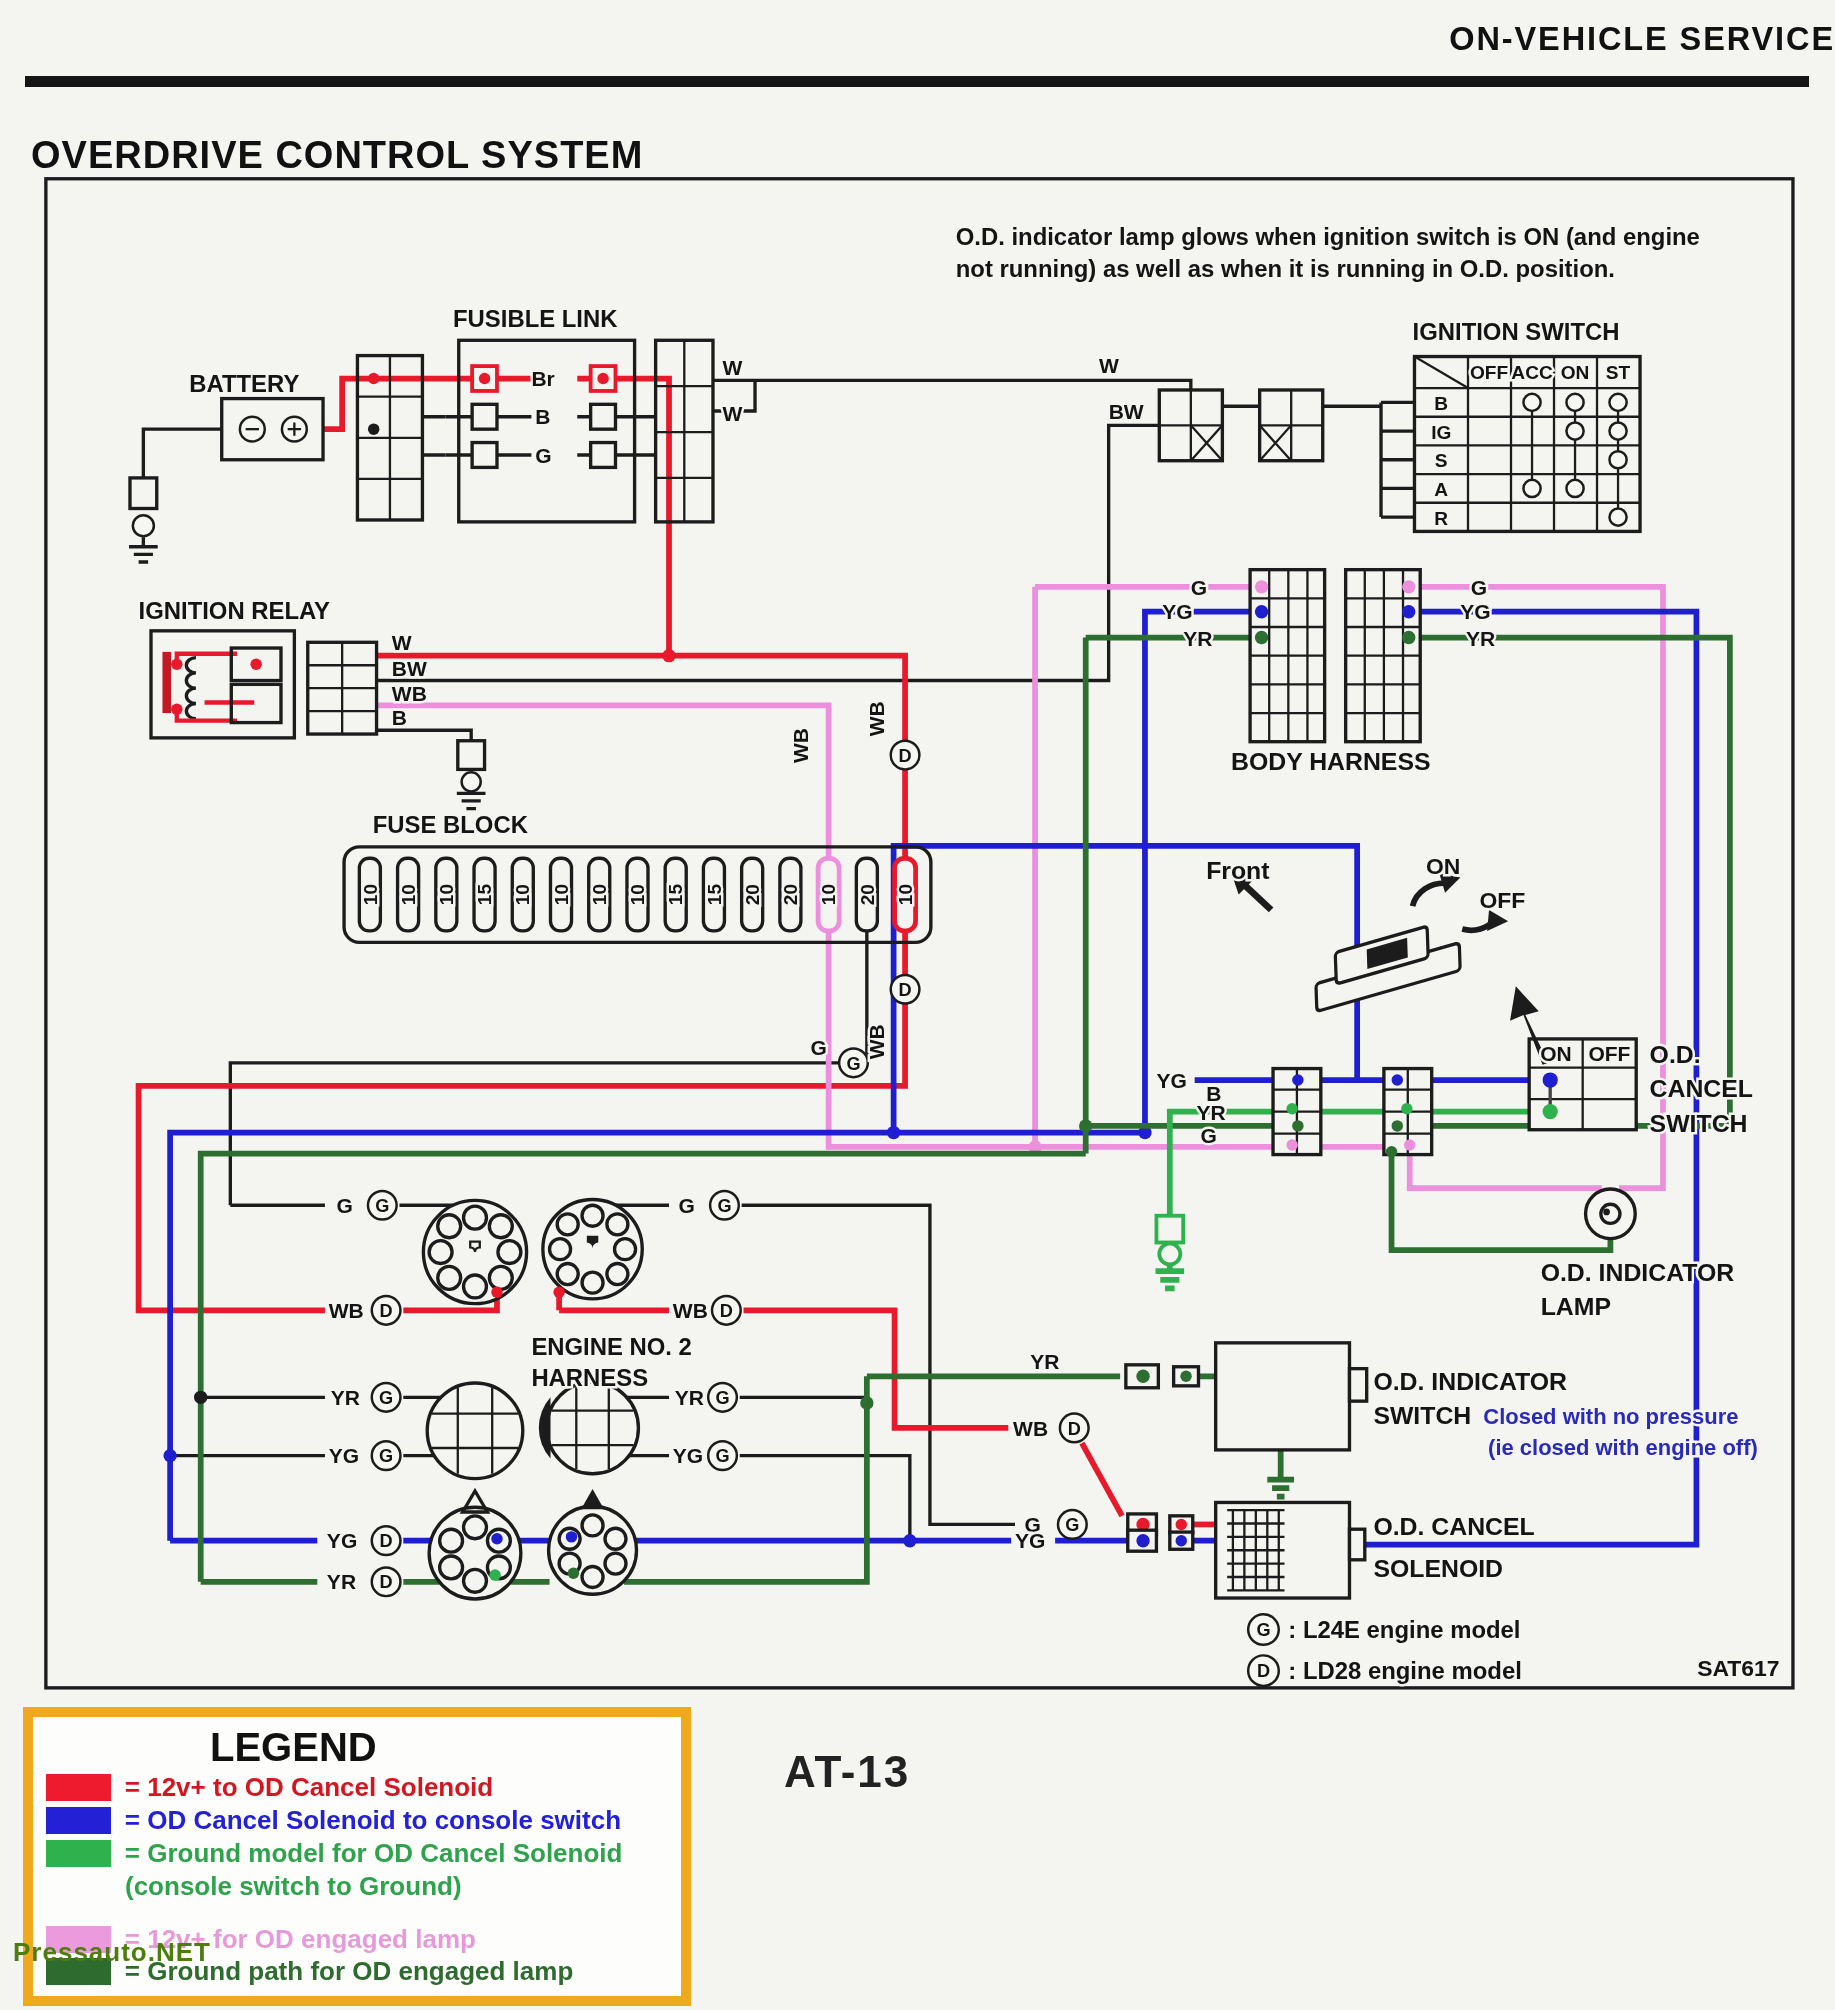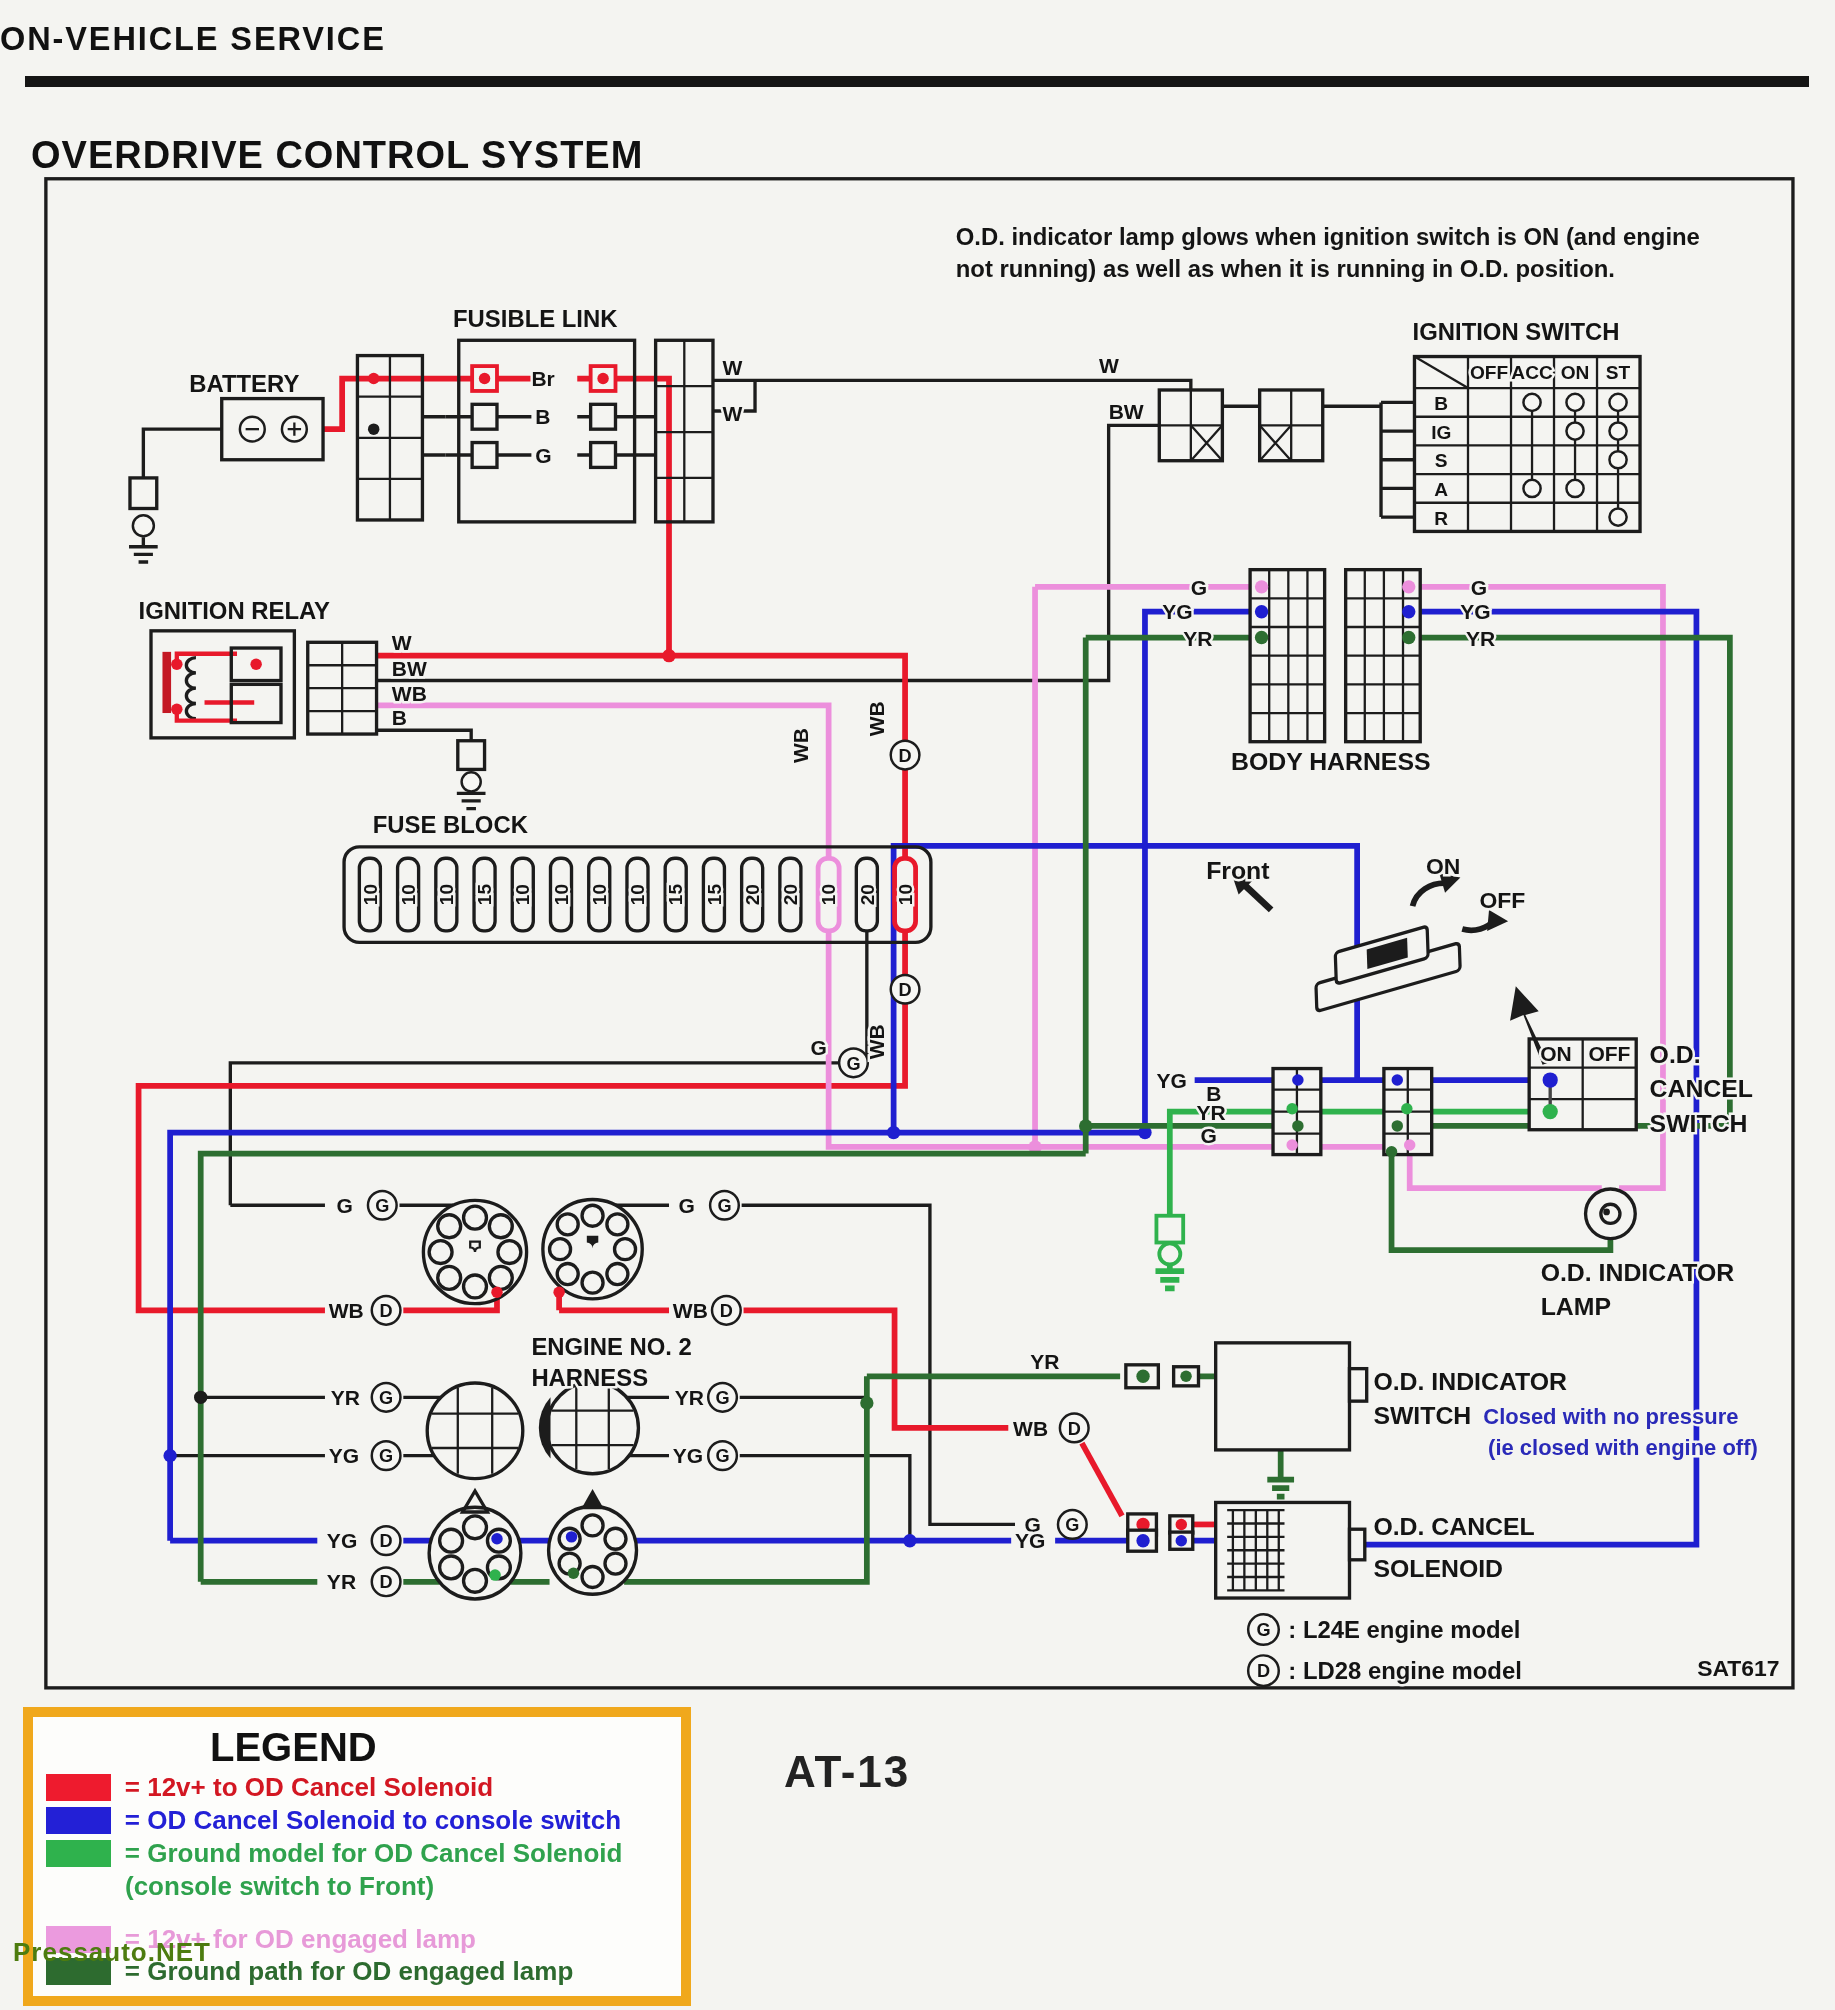--- a/index.html
+++ b/index.html
@@ -1,18 +1,18 @@
 <!DOCTYPE html>
 <html><head>
 <meta charset="utf-8">
 <style>
   html,body{margin:0;padding:0;}
   body{width:1835px;height:2010px;position:relative;background:#e9e9e6;font-family:"Liberation Sans",sans-serif;}
   .page{position:absolute;inset:0;background:#f4f4f1;overflow:hidden;}
-  .hdr-title{position:absolute;left:0;top:21px;width:1835px;text-align:left;font-size:32.5px;font-weight:bold;letter-spacing:1.9px;color:#111;}
+  .hdr-title{position:absolute;left:0;top:21px;width:1835px;text-align:right;font-size:32.5px;font-weight:bold;letter-spacing:1.9px;color:#111;}
   .hdr-rule{position:absolute;left:25px;top:76px;width:1784px;height:10.5px;background:#151515;}
   .hdr-heading{position:absolute;left:31px;top:111px;font-size:38px;font-weight:bold;letter-spacing:1px;color:#111;margin-top:23px;}
   svg{position:absolute;left:0;top:0;}
   svg text{font-family:"Liberation Sans",sans-serif;font-weight:bold;fill:#141414;paint-order:stroke;stroke:#f4f4f1;stroke-width:5px;}
   .t20{font-size:20px}.t22{font-size:22px}.t24{font-size:24px}.t25{font-size:25px}.t26{font-size:26px}
   .tsym{font-size:19px;stroke-width:0!important}
   .tblue{fill:#2a2ab8}
   .wk{stroke:#1c1c1c;stroke-width:3.5;fill:none}
   .wk2{stroke:#1c1c1c;stroke-width:2.4;fill:none}
   .wr{stroke:#e8192b;stroke-width:6;fill:none}
@@ -507,21 +507,21 @@
       <div class="ltx c-red">= 12v+ to OD Cancel Solenoid</div>
     </div>
     <div class="lrow">
       <div class="lsw b-blue"></div>
       <div class="ltx c-blue">= OD Cancel Solenoid to console switch</div>
     </div>
     <div class="lrow">
       <div class="lsw b-green"></div>
       <div class="ltx c-green">= Ground model for OD Cancel Solenoid</div>
     </div>
-    <div class="lrow2 c-green">(console switch to Front)</div>
+    <div class="lrow2 c-green">(console switch to Ground)</div>
     <div class="lgap"></div>
     <div class="lrow">
       <div class="lsw b-pink"></div>
       <div class="ltx c-pink">= 12v+ for OD engaged lamp</div>
     </div>
     <div class="lrow">
       <div class="lsw b-dgreen"></div>
       <div class="ltx c-dgreen">= Ground path for OD engaged lamp</div>
     </div>
   </div>

